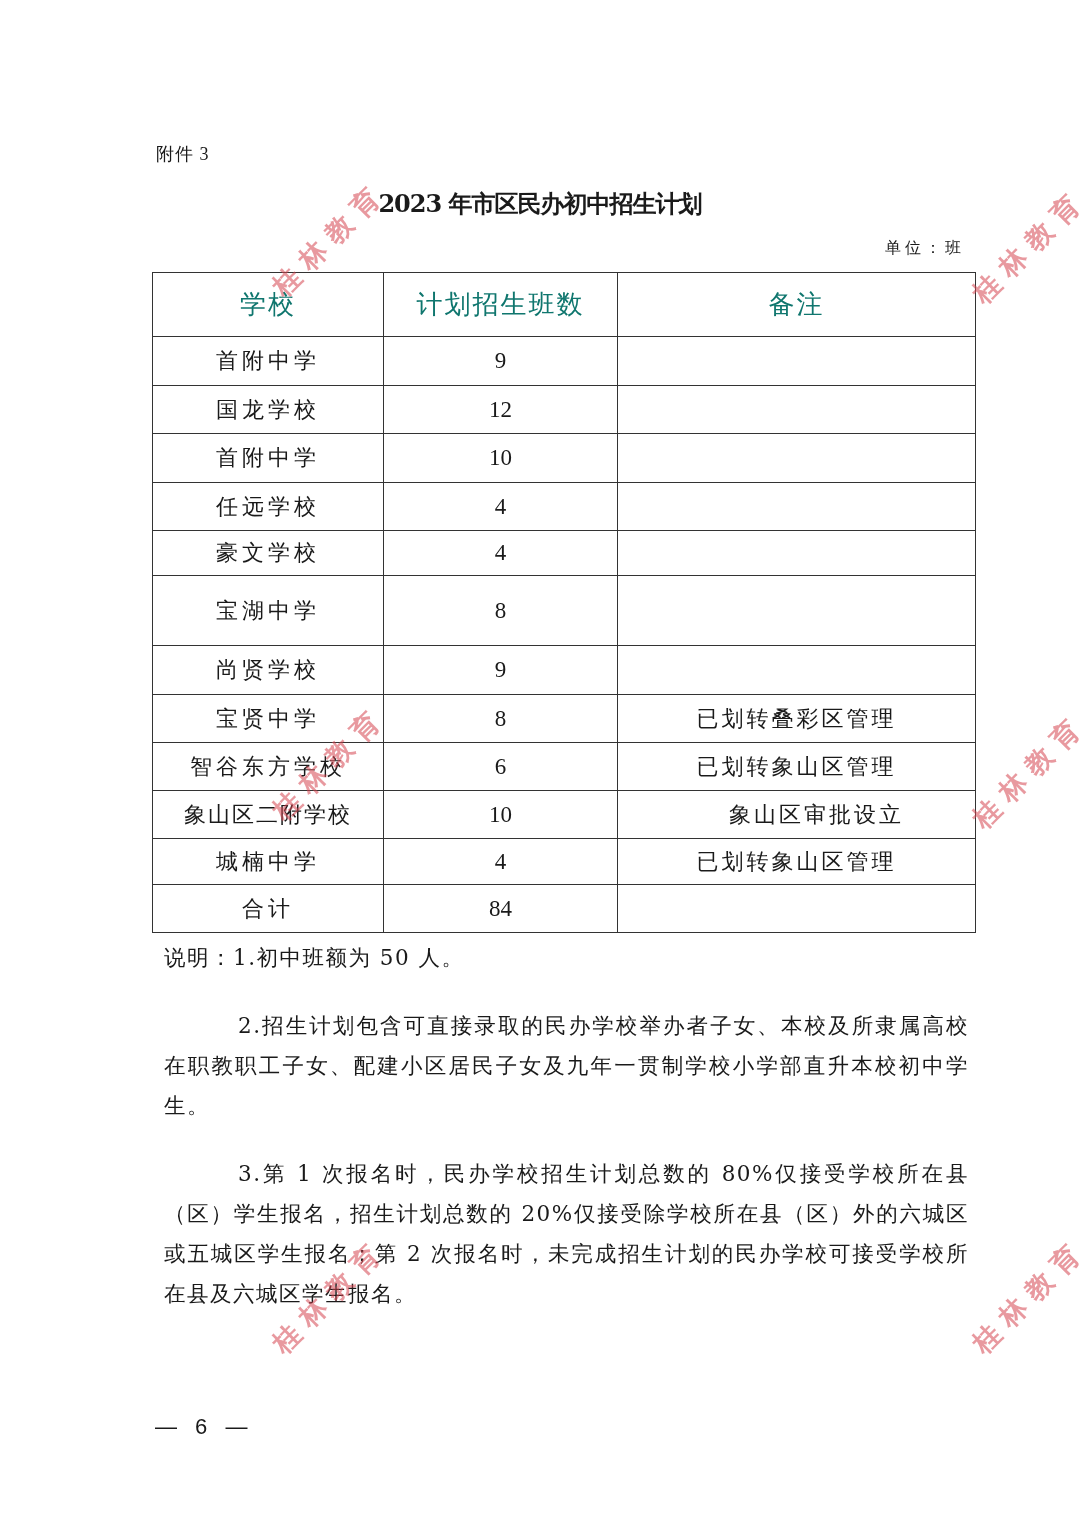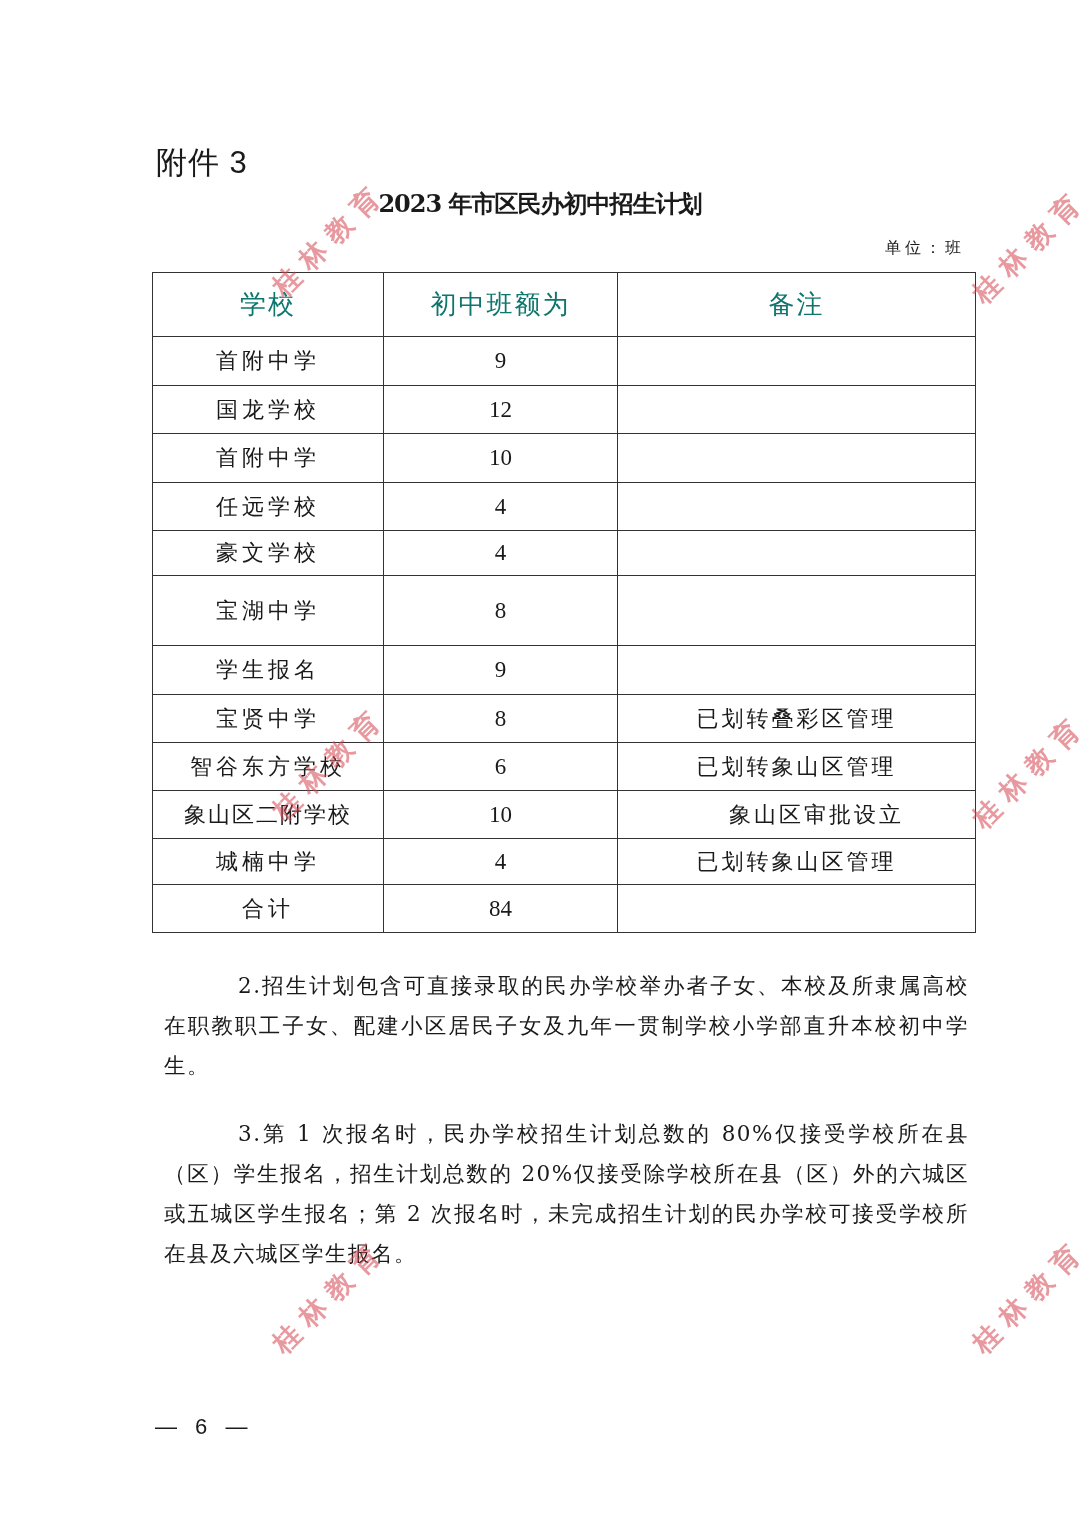--- a/index.html
+++ b/index.html
@@ -3,22 +3,22 @@
 <meta charset="utf-8">
 <style>
   html, body { margin: 0; padding: 0; }
   body {
     width: 1080px; height: 1526px; background: #ffffff; position: relative; overflow: hidden;
     color: #1a1a1a;
     font-family: "DejaVu Serif", "Liberation Serif", serif;
   }
   .attachment {
     position: absolute; left: 156px; top: 142px;
-    font-family: Liberation Sans, sans-serif;
-    font-size: 31px; letter-spacing: 1px;
+    font-family: Liberation Serif, serif;
+    font-size: 18px; letter-spacing: 1px;
   }
   .title {
     position: absolute; left: 0; width: 1080px; top: 188px; text-align: center;
     font-size: 24px; font-weight: bold; letter-spacing: -1px;
     font-family: "DejaVu Serif", "Liberation Serif", serif;
   }
   .unit {
     position: absolute; right: 115px; top: 238px; font-size: 16px; letter-spacing: 4px;
   }
   table.plan {
@@ -60,21 +60,21 @@
 
 <table class="plan">
   <colgroup>
       <col style="width:231px">
       <col style="width:234px">
       <col style="width:358px">
     </colgroup>
   <tbody>
       <tr style="height:64px">
     <th>学校</th>
-    <th>初中班额为</th>
+    <th>计划招生班数</th>
     <th>备注</th>
   </tr>
   <tr style="height:49px">
     <td>首附中学</td>
     <td class="num">9</td>
     <td class="note"></td>
   </tr>
   <tr style="height:48px">
     <td>国龙学校</td>
     <td class="num">12</td>
@@ -94,21 +94,21 @@
     <td>豪文学校</td>
     <td class="num">4</td>
     <td class="note"></td>
   </tr>
   <tr style="height:70px">
     <td>宝湖中学</td>
     <td class="num">8</td>
     <td class="note"></td>
   </tr>
   <tr style="height:49px">
-    <td>学生报名</td>
+    <td>尚贤学校</td>
     <td class="num">9</td>
     <td class="note"></td>
   </tr>
   <tr style="height:48px">
     <td>宝贤中学</td>
     <td class="num">8</td>
     <td class="note">已划转叠彩区管理</td>
   </tr>
   <tr style="height:48px">
     <td>智谷东方学校</td>
@@ -127,20 +127,21 @@
   </tr>
   <tr style="height:48px">
     <td>合计</td>
     <td class="num">84</td>
     <td class="note"></td>
   </tr>
 </tbody>
   </table>
 
 <div class="notes">
+  <p>说明：1.初中班额为 50 人。</p>
   <p class="indent">2.招生计划包含可直接录取的民办学校举办者子女、本校及所隶属高校在职教职工子女、配建小区居民子女及九年一贯制学校小学部直升本校初中学生。</p>
   <p class="indent">3.第 1 次报名时，民办学校招生计划总数的 80%仅接受学校所在县（区）学生报名，招生计划总数的 20%仅接受除学校所在县（区）外的六城区或五城区学生报名；第 2 次报名时，未完成招生计划的民办学校可接受学校所在县及六城区学生报名。</p>
 </div>
 
 <div class="page-num">— 6 —</div>
 
 <div class="watermark" style="left:290px; top:268px;">桂林教育</div>
 <div class="watermark" style="left:990px; top:275px;">桂林教育</div>
 <div class="watermark" style="left:290px; top:792px;">桂林教育</div>
 <div class="watermark" style="left:990px; top:800px;">桂林教育</div>

